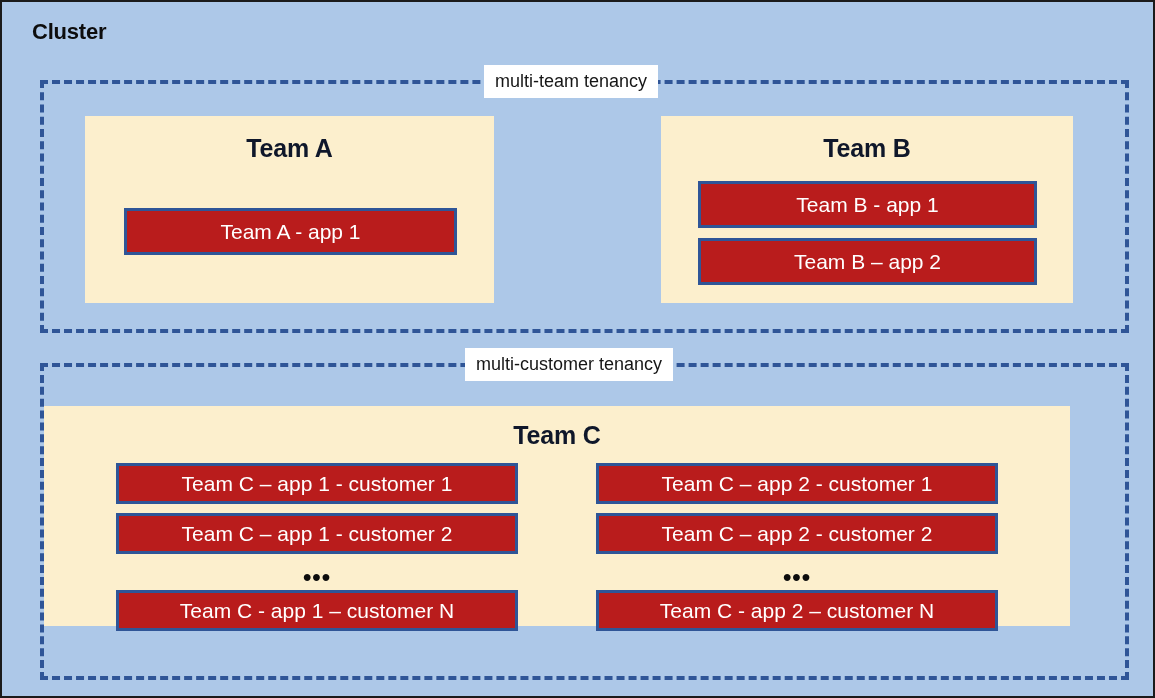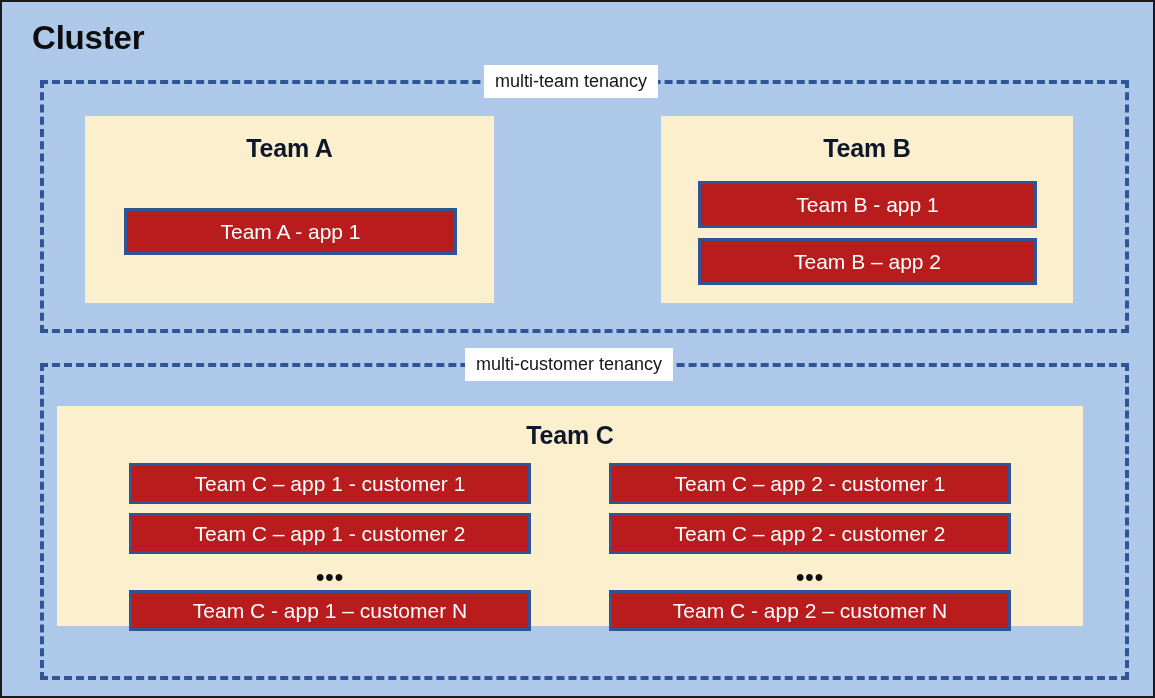--- a/index.html
+++ b/index.html
@@ -21,21 +21,21 @@
     background: #adc8e8;
     border: 2px solid #1b1b1b;
     overflow: hidden;
   }
 
   
   #cluster-title {
     position: absolute;
     left: 30px;
     top: 19px;
-    font-size: 33px;
+    font-size: 22px;
     font-weight: bold;
     color: #0d0d0d;
     letter-spacing: -0.2px;
     line-height: 1;
   }
 
   
   .tenancy-zone {
     position: absolute;
     box-sizing: border-box;
@@ -87,21 +87,21 @@
     width: 409px;
     height: 187px;
   }
   #team-b-box {
     left: 659px;
     top: 114px;
     width: 412px;
     height: 187px;
   }
   #team-c-box {
-    left: 55px;
+    left: 42px;
     top: 404px;
     width: 1026px;
     height: 220px;
   }
 
   .team-title {
     text-align: center;
     font-size: 25px;
     font-weight: bold;
     color: #0f172a;

